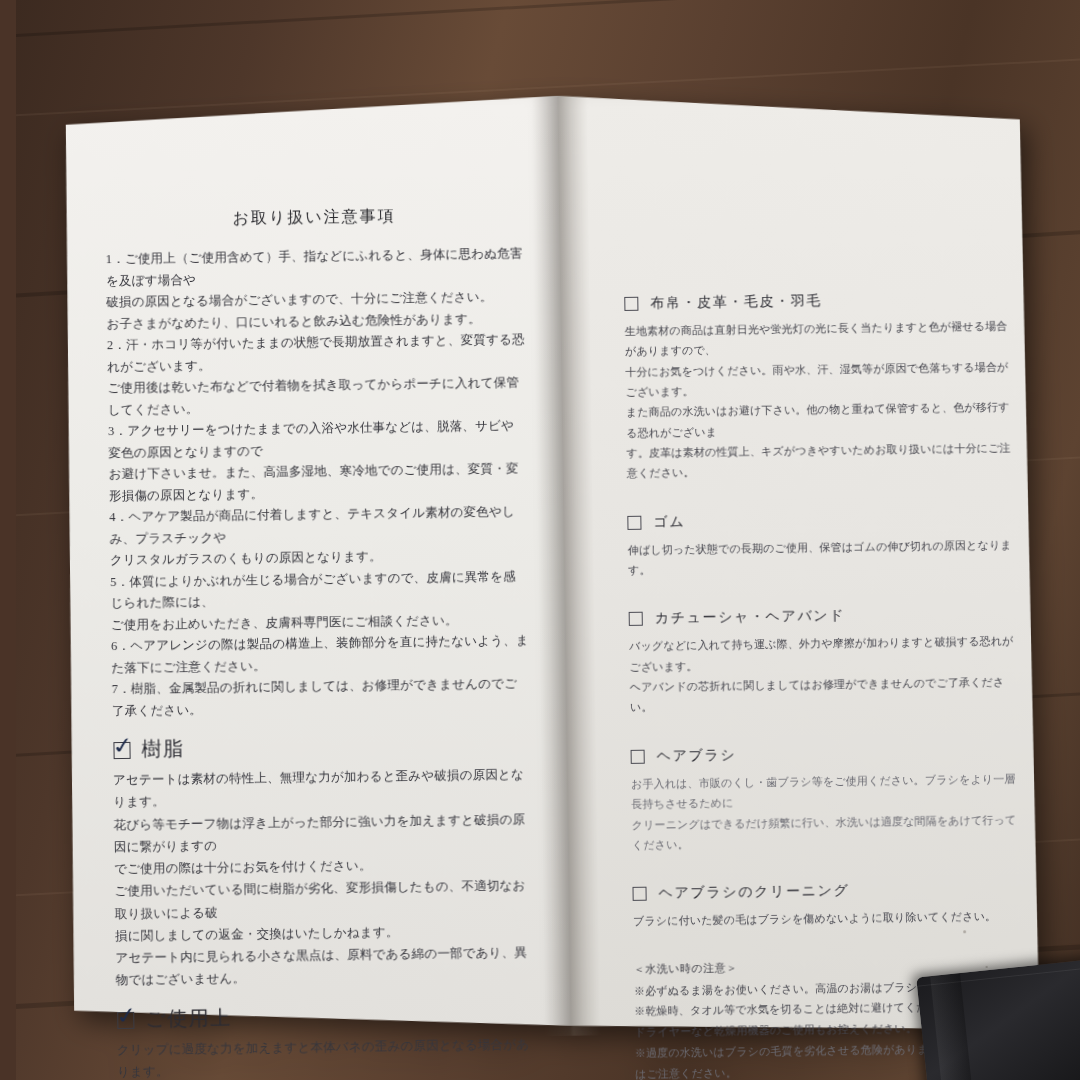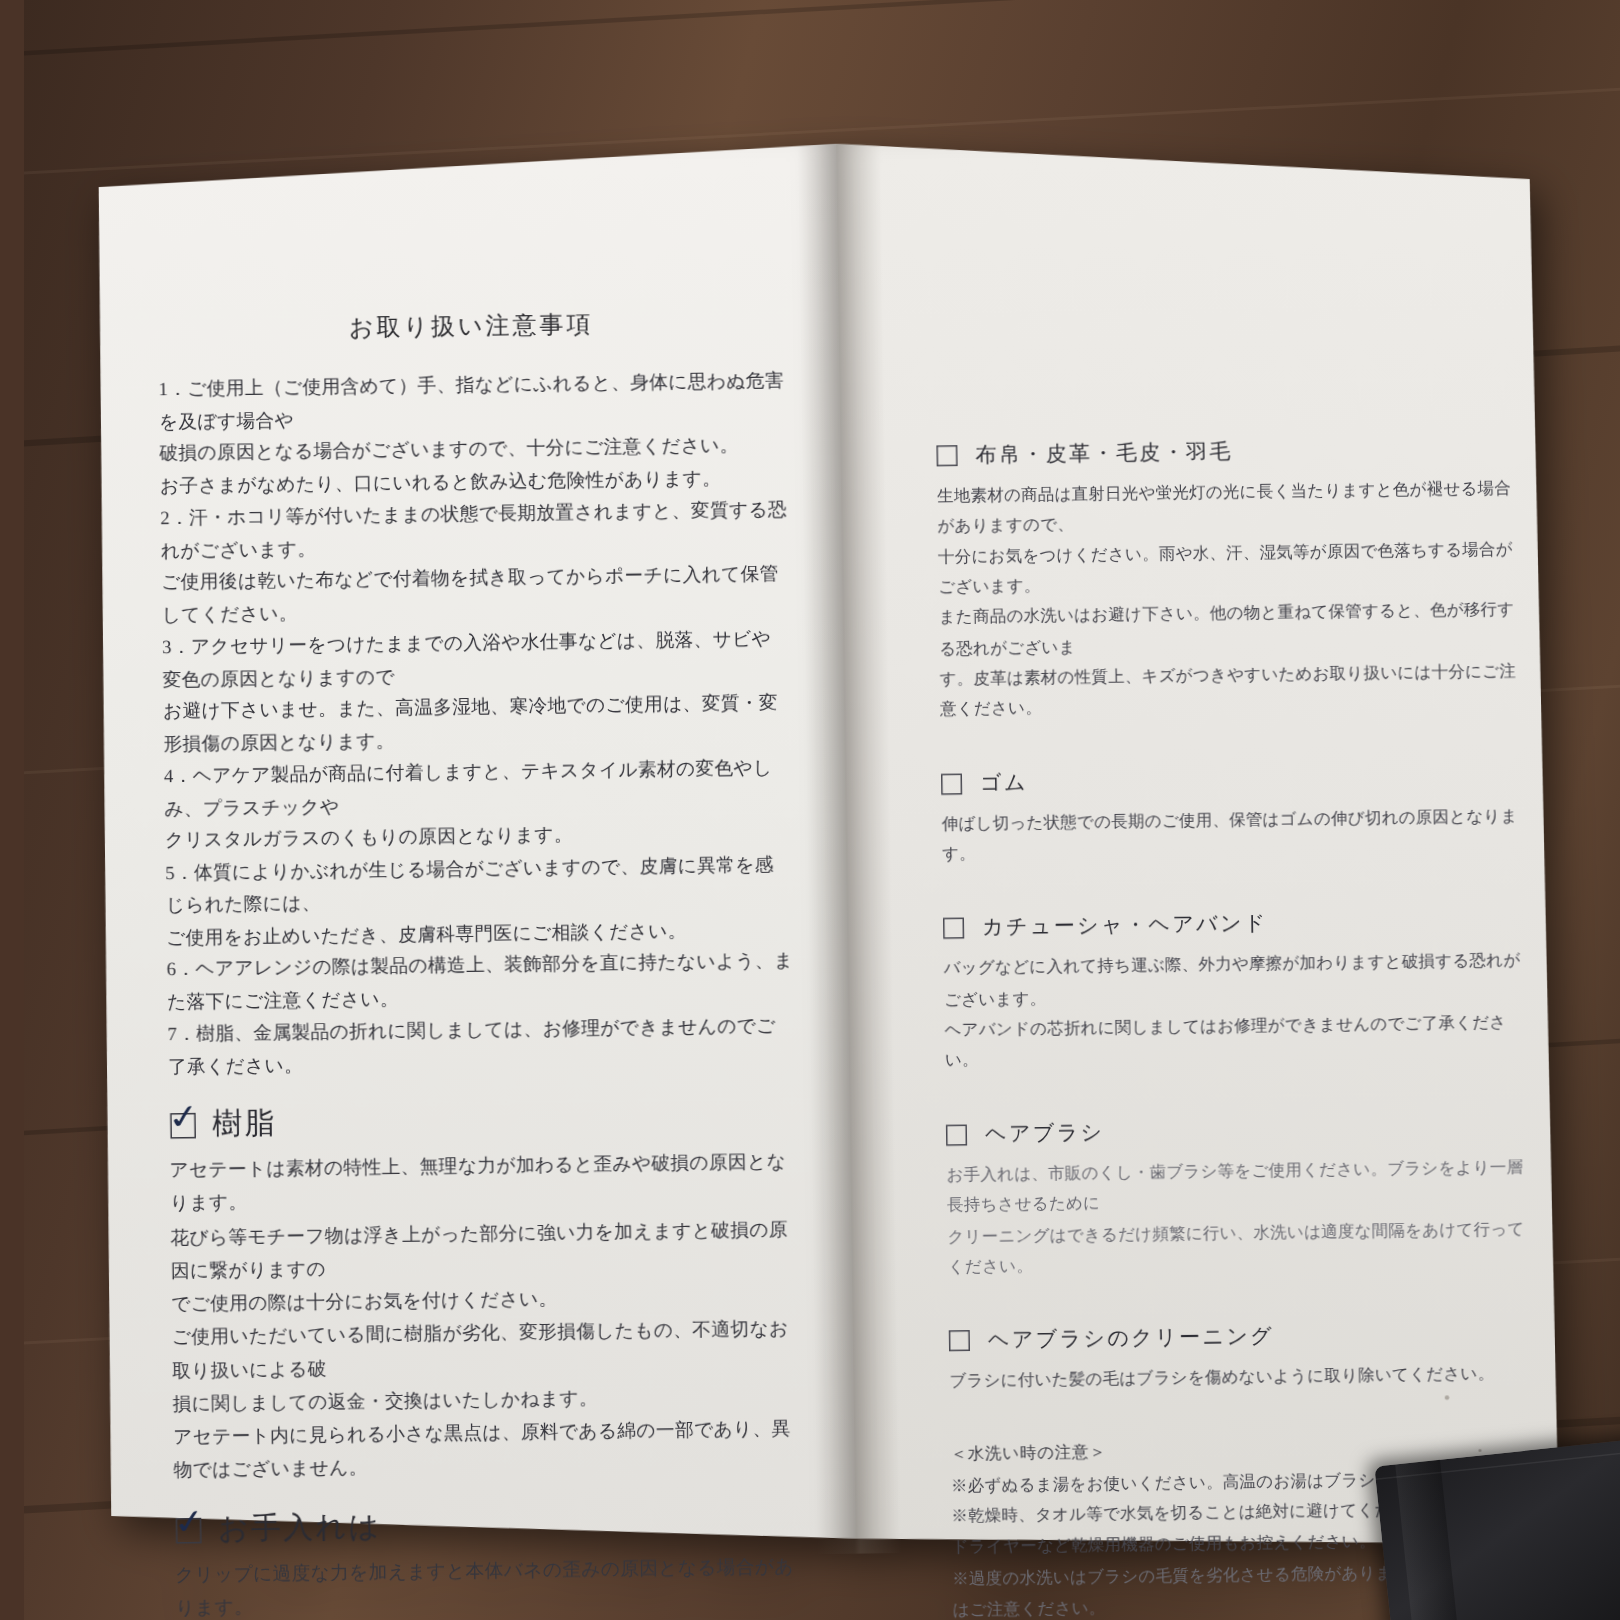--- a/index.html
+++ b/index.html
@@ -287,21 +287,21 @@
           <p>アセテート内に見られる小さな黒点は、原料である綿の一部であり、異物ではございません。</p>
         </div>
       </div>
 
       <div class="section">
         <div class="sec-head">
           <span class="check">
             <span class="box"></span>
               <span class="tick">✓</span>
           </span>
-          <span class="sec-title">お手入れは</span>
+          <span class="sec-title">ご使用上</span>
         </div>
         <div class="sec-body">
           <p>クリップに過度な力を加えますと本体バネの歪みの原因となる場合があります。</p>
         </div>
       </div>
 
       <div class="section">
         <div class="sec-head">
           
           

